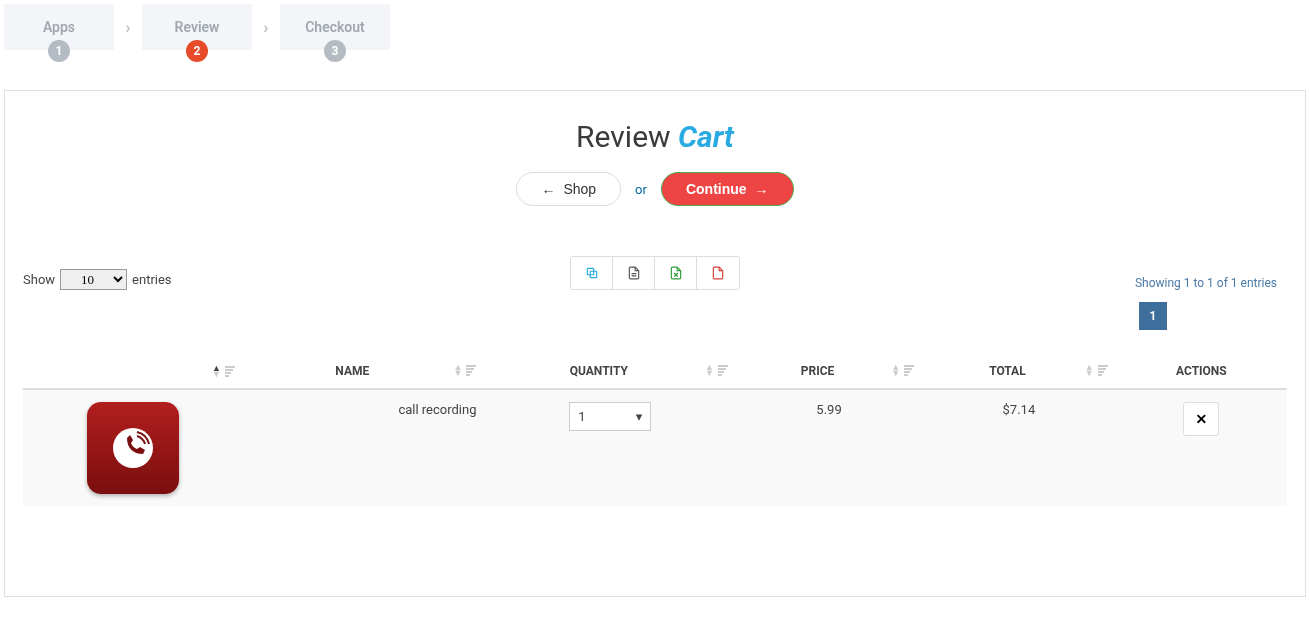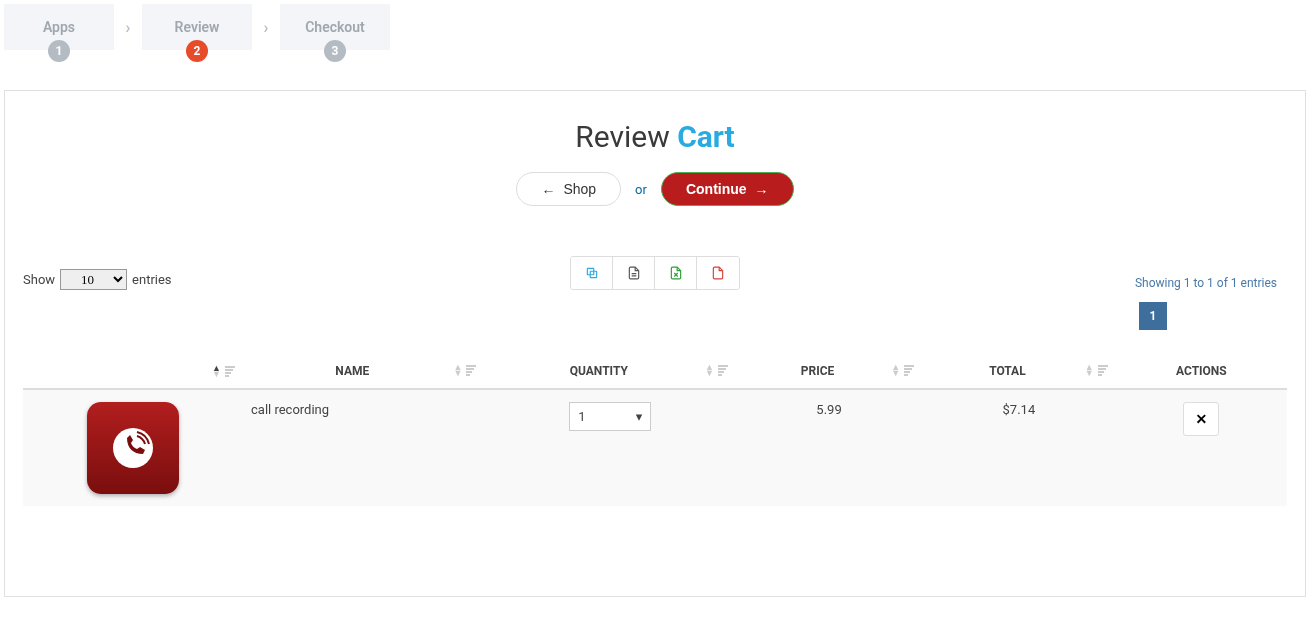--- a/index.html
+++ b/index.html
@@ -8,25 +8,25 @@
 .steps { display: flex; align-items: center; padding: 4px 4px 0 4px; gap: 0; }
 .step { background: #f3f5f8; width: 110px; height: 46px; display: flex; flex-direction: column; align-items: center; justify-content: center; position: relative; text-align: center; }
 .step-label { font-size: 14px; color: #a0a7af; font-weight: 600; }
 .step-badge { position: absolute; bottom: -12px; width: 22px; height: 22px; border-radius: 50%; color: #fff; font-size: 12px; font-weight: 700; display: flex; align-items: center; justify-content: center; background: #b4bbc2; }
 .step-badge.active { background: #e74b29; }
 .step-arrow { width: 28px; height: 28px; display: flex; align-items: center; justify-content: center; color: #b9bec5; font-size: 16px; font-weight: 700; }
 
 .card { border: 1px solid #e0e0e0; margin: 40px 4px 0 4px; padding: 28px 18px 90px 18px; }
 
 .title { text-align: center; font-size: 30px; color: #3a3a3a; font-weight: 400; }
-.title .accent { color: #29abe2; font-weight: 700; }
+.title .accent { color: #29abe2; font-style: italic; font-weight: 700; }
 
 .cta-row { display: flex; justify-content: center; align-items: center; gap: 14px; margin-top: 18px; }
 .btn-pill { border-radius: 20px; padding: 8px 24px; font-size: 14px; display: inline-flex; align-items: center; gap: 8px; cursor: pointer; border: 1px solid #dcdcdc; background: #fff; color: #333; }
-.btn-pill.green { background: #b91c1c; color: #fff; border-color: #4caf50; font-weight: 600; }
+.btn-pill.green { background: #ef4444; color: #fff; border-color: #4caf50; font-weight: 600; }
 .or { font-size: 13px; color: #0369a1; }
 
 .toolbar-row { display: flex; align-items: flex-end; justify-content: center; margin-top: 50px; position: relative; }
 .show-entries { position: absolute; left: 0; font-size: 13px; color: #444; display: flex; align-items: center; gap: 5px; }
 .show-entries select { border: 1px solid #999; font-size: 13px; padding: 1px 16px; font-family: Liberation Serif, serif; }
 .export-group { display: inline-flex; border: 1px solid #ddd; border-radius: 3px; overflow: hidden; }
 .export-btn { width: 42px; height: 32px; display: flex; align-items: center; justify-content: center; background: #fff; border: none; border-right: 1px solid #ddd; cursor: pointer; }
 .export-btn:last-child { border-right: none; }
 .showing { position: absolute; right: 10px; font-size: 12px; color: #4a7aa8; }
 
@@ -40,21 +40,21 @@
 .app-icon { width: 92px; height: 92px; background: linear-gradient(180deg, #b21e1e, #7a0e0e); border-radius: 14px; margin: 0 auto; display: flex; align-items: center; justify-content: center; box-shadow: 0 2px 4px rgba(0,0,0,.3); }
 .qty-select { width: 82px; border: 1px solid #ccc; padding: 6px 8px; font-size: 13px; display: inline-flex; justify-content: space-between; align-items: center; background: #fff; }
 .del-btn { width: 36px; height: 34px; border: 1px solid #ddd; border-radius: 3px; background: #fff; display: inline-flex; align-items: center; justify-content: center; font-size: 14px; font-weight: 700; cursor: pointer; }
 
 .sort-icons { display:inline-flex; align-items:center; gap:4px; float:right; }
 .sort-stack { display:inline-flex; flex-direction:column; line-height:6px; font-size:9px; color:#ccc; }
 .sort-stack .active { color:#444; }
 .bars { display:inline-flex; flex-direction:column; gap:1px; }
 .bars span { display:block; background:#ccc; height:2px; }
 .bars span:nth-child(1){width:10px;} .bars span:nth-child(2){width:8px;} .bars span:nth-child(3){width:6px;} .bars span:nth-child(4){width:4px;}
-td.left { text-align:left; }
+td.left { text-align:right; }
 </style>
 </head>
 <body>
 
 <div class="steps">
   <div class="step">
     <span class="step-label">Apps</span>
     <span class="step-badge">1</span>
   </div>
   <div class="step-arrow">›</div>

